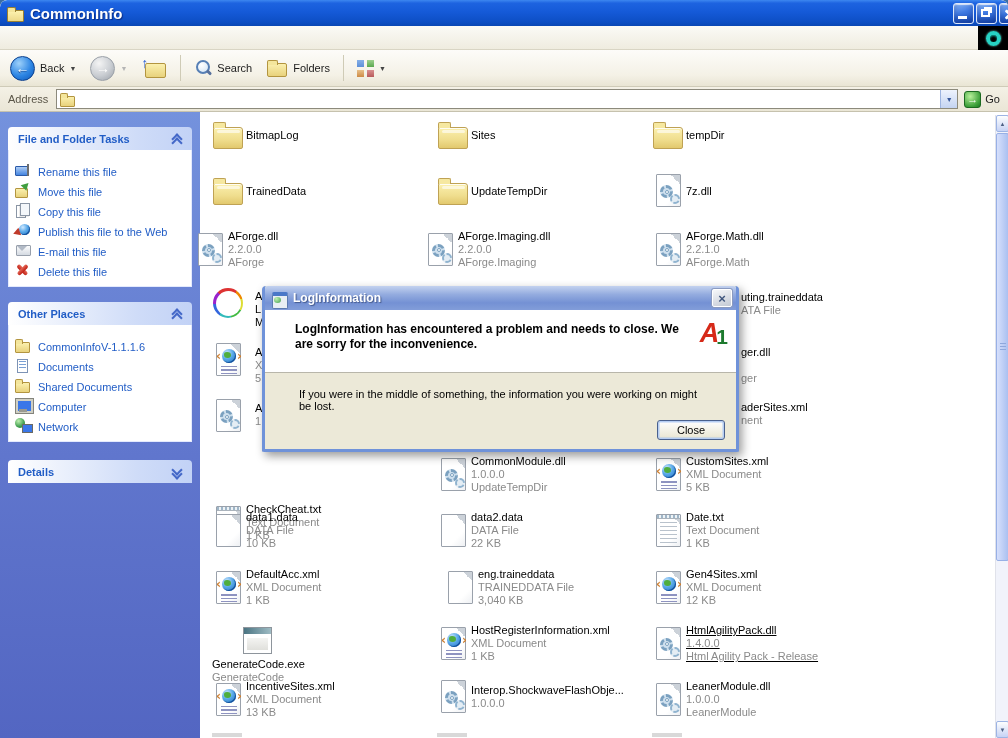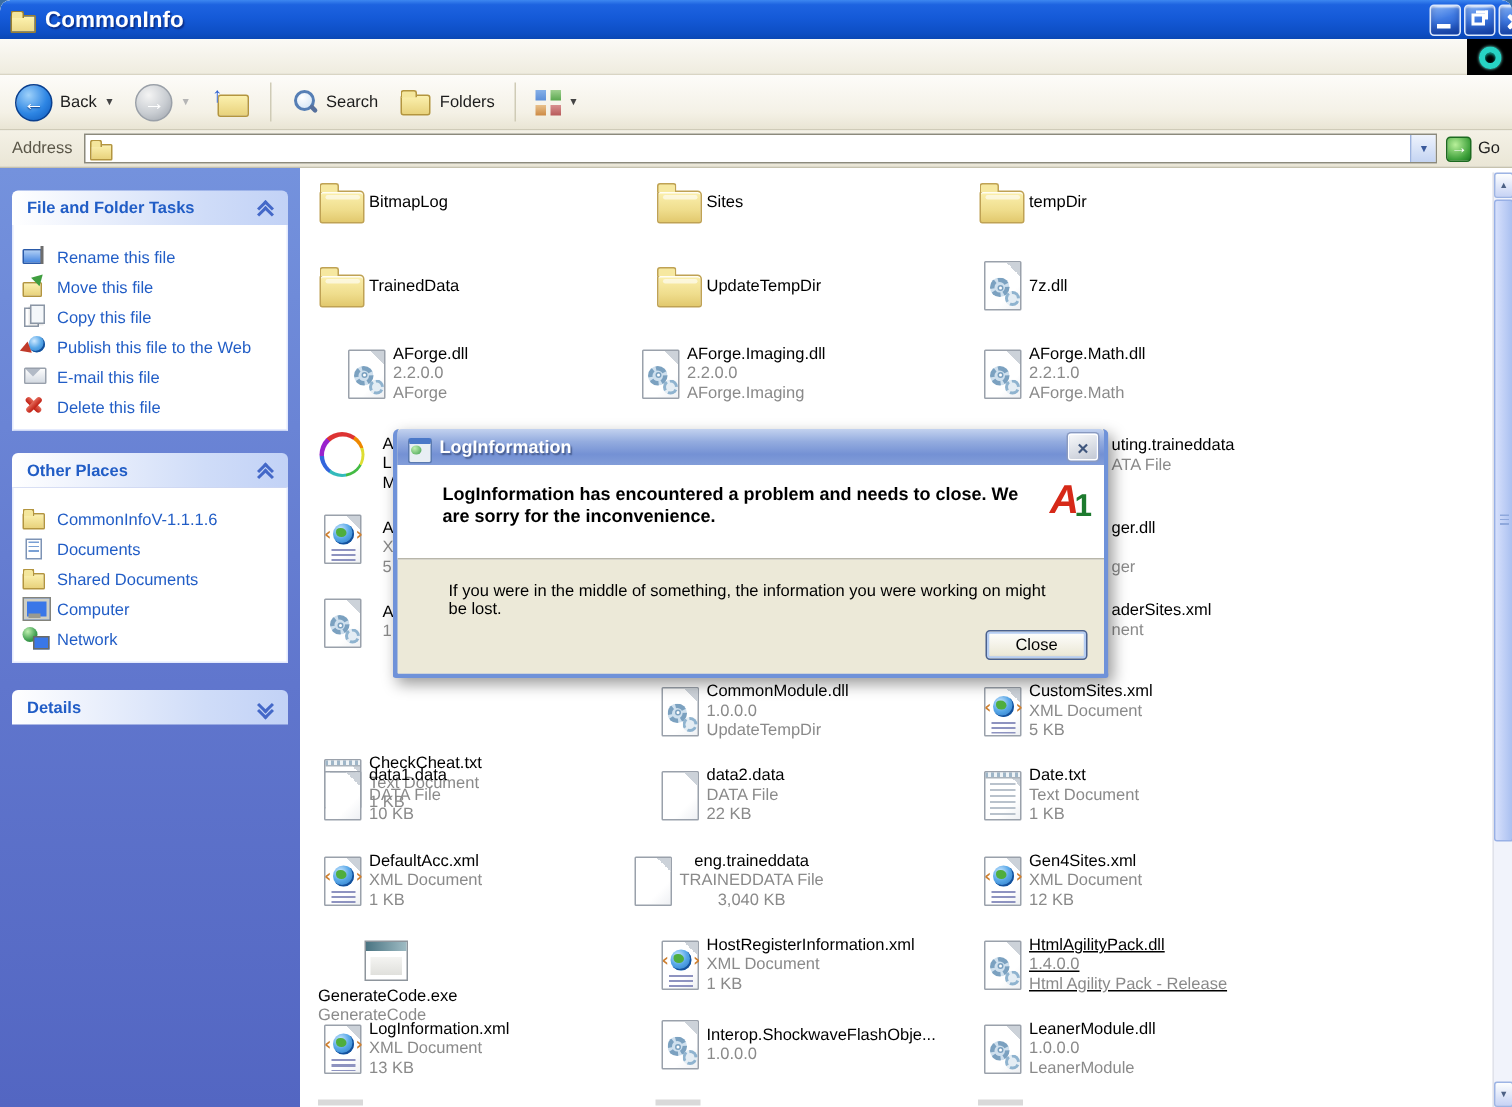--- a/index.html
+++ b/index.html
@@ -325,21 +325,21 @@
           <span class="p3"></span>
           <span class="p4"></span>
           <span class="p5"></span>
         </div>
         <div class="ftext">
           <div class="fname">7z.dll</div>
 
         </div>
       </div>
 
-      <div class="fitem" style="left: 228px; top: 230px;">
+      <div class="fitem" style="left: 194px; top: 230px;">
         <div class="ficon fi-dll">
           <span class="p1"></span>
           <span class="p2"></span>
           <span class="p3"></span>
           <span class="p4"></span>
           <span class="p5"></span>
         </div>
         <div class="ftext">
           <div class="fname">AForge.dll</div>
           <div class="fmeta">2.2.0.0</div>
@@ -520,21 +520,21 @@
           <span class="p4"></span>
           <span class="p5"></span>
         </div>
         <div class="ftext">
           <div class="fname">DefaultAcc.xml</div>
           <div class="fmeta">XML Document</div>
           <div class="fmeta">1 KB</div>
         </div>
       </div>
 
-      <div class="fitem" style="left: 419px; top: 568px; text-align: center;">
+      <div class="fitem" style="left: 444px; top: 568px;">
         <div class="ficon fi-data">
           <span class="p1"></span>
           <span class="p2"></span>
           <span class="p3"></span>
           <span class="p4"></span>
           <span class="p5"></span>
         </div>
         <div class="ftext">
           <div class="fname">eng.traineddata</div>
           <div class="fmeta">TRAINEDDATA File</div>
@@ -604,21 +604,21 @@
 
       <div class="fitem" style="left: 212px; top: 680px;">
         <div class="ficon fi-xml">
           <span class="p1"></span>
           <span class="p2"></span>
           <span class="p3"></span>
           <span class="p4"></span>
           <span class="p5"></span>
         </div>
         <div class="ftext">
-          <div class="fname">LogInformation.xml</div>
+          <div class="fname">IncentiveSites.xml</div>
           <div class="fmeta">XML Document</div>
           <div class="fmeta">13 KB</div>
         </div>
       </div>
 
       <div class="fitem" style="left: 437px; top: 680px;">
         <div class="ficon fi-dll">
           <span class="p1"></span>
           <span class="p2"></span>
           <span class="p3"></span>

